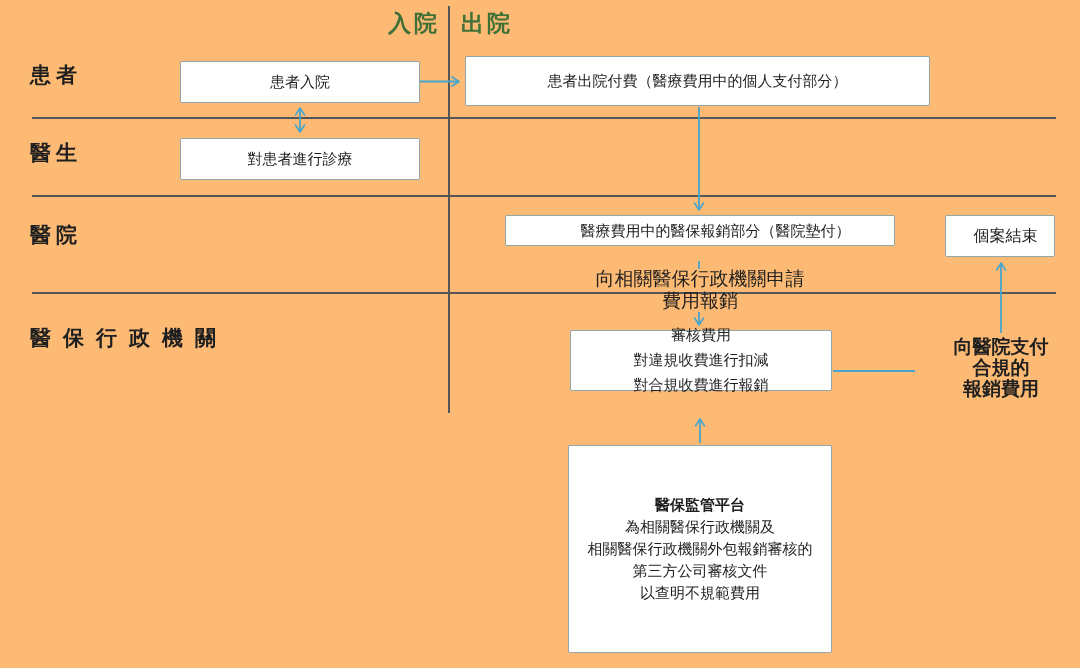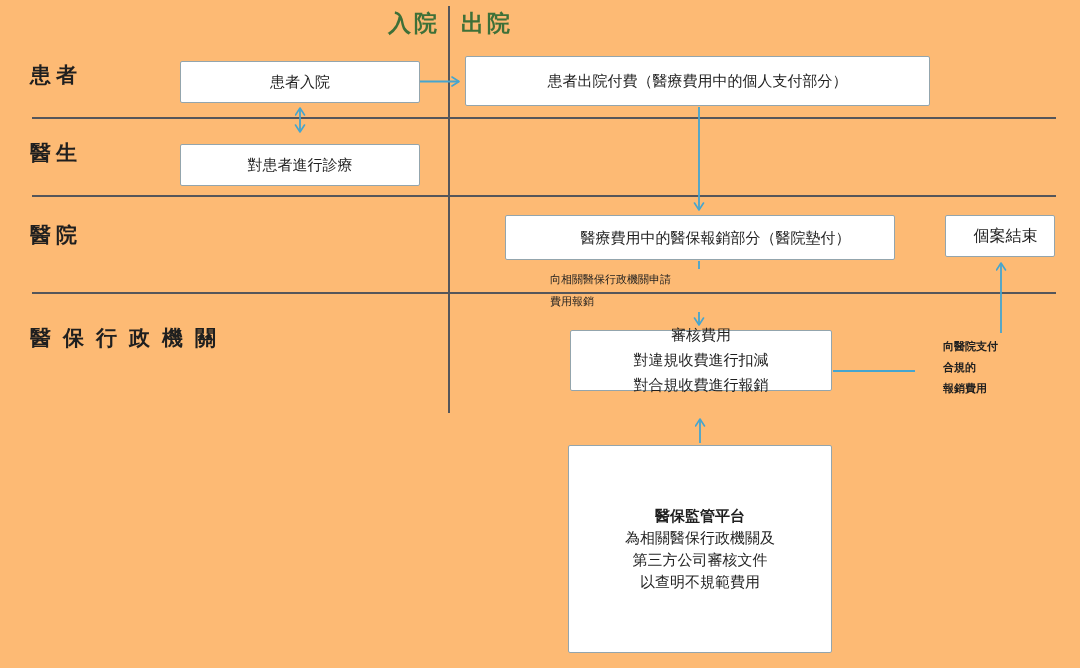--- a/index.html
+++ b/index.html
@@ -28,28 +28,28 @@
   .arrow{stroke:var(--arrow-teal);stroke-width:1.8;fill:none;}
   .arrowhead{stroke:var(--arrow-teal);stroke-width:1.6;fill:none;stroke-linecap:round;stroke-linejoin:round;}
   
   .box{
     position:absolute;background:#fff;border:1.5px solid var(--box-border);border-radius:2px;
     display:flex;flex-direction:column;align-items:center;justify-content:center;
     text-align:center;font-size:15px;line-height:22px;box-sizing:border-box;z-index:3;white-space:nowrap;
   }
   #b1{left:180px;top:61px;width:240px;height:42px;}
   #b2{left:465px;top:56px;width:465px;height:50px;}
-  #b3{left:180px;top:144px;width:240px;height:42px;}
-  #b4{left:505px;top:215px;width:390px;height:45px;padding-left:31px;}
+  #b3{left:180px;top:138px;width:240px;height:42px;}
+  #b4{left:505px;top:215px;width:390px;height:31px;padding-left:31px;}
   #b5{left:945px;top:215px;width:110px;height:42px;font-size:16px;padding-left:11px;}
   #b6{left:570px;top:330px;width:262px;height:61px;line-height:25px;}
   #b7{left:568px;top:445px;width:264px;height:208px;border-radius:2px;line-height:22px;}
   #b7 .title{font-weight:bold;}
   
-  .edge-label{position:absolute;text-align:left;font-size:11px;line-height:22px;z-index:3;white-space:nowrap;}
+  .edge-label{position:absolute;text-align:center;font-size:19px;line-height:22px;z-index:3;white-space:nowrap;}
   #lbl-apply{left:550px;top:268px;width:300px;}
   #lbl-pay{left:943px;top:336px;width:116px;line-height:21px;font-weight:bold;}
 </style>
 </head>
 <body>
 
 <div class="page">
 
   <div class="hdr admission">入院</div>
   <div class="hdr discharge">出院</div>
@@ -102,20 +102,21 @@
 
   <div class="box" id="b6">
     <div>審核費用</div>
     <div>對違規收費進行扣減</div>
     <div>對合規收費進行報銷</div>
   </div>
 
   <div class="box" id="b7">
     <div class="title">醫保監管平台</div>
     <div>為相關醫保行政機關及</div>
+    <div>相關醫保行政機關外包報銷審核的</div>
     <div>第三方公司審核文件</div>
     <div>以查明不規範費用</div>
   </div>
 
   <div class="edge-label" id="lbl-apply">
     <div>向相關醫保行政機關申請</div>
     <div>費用報銷</div>
   </div>
 
   <div class="edge-label" id="lbl-pay">

